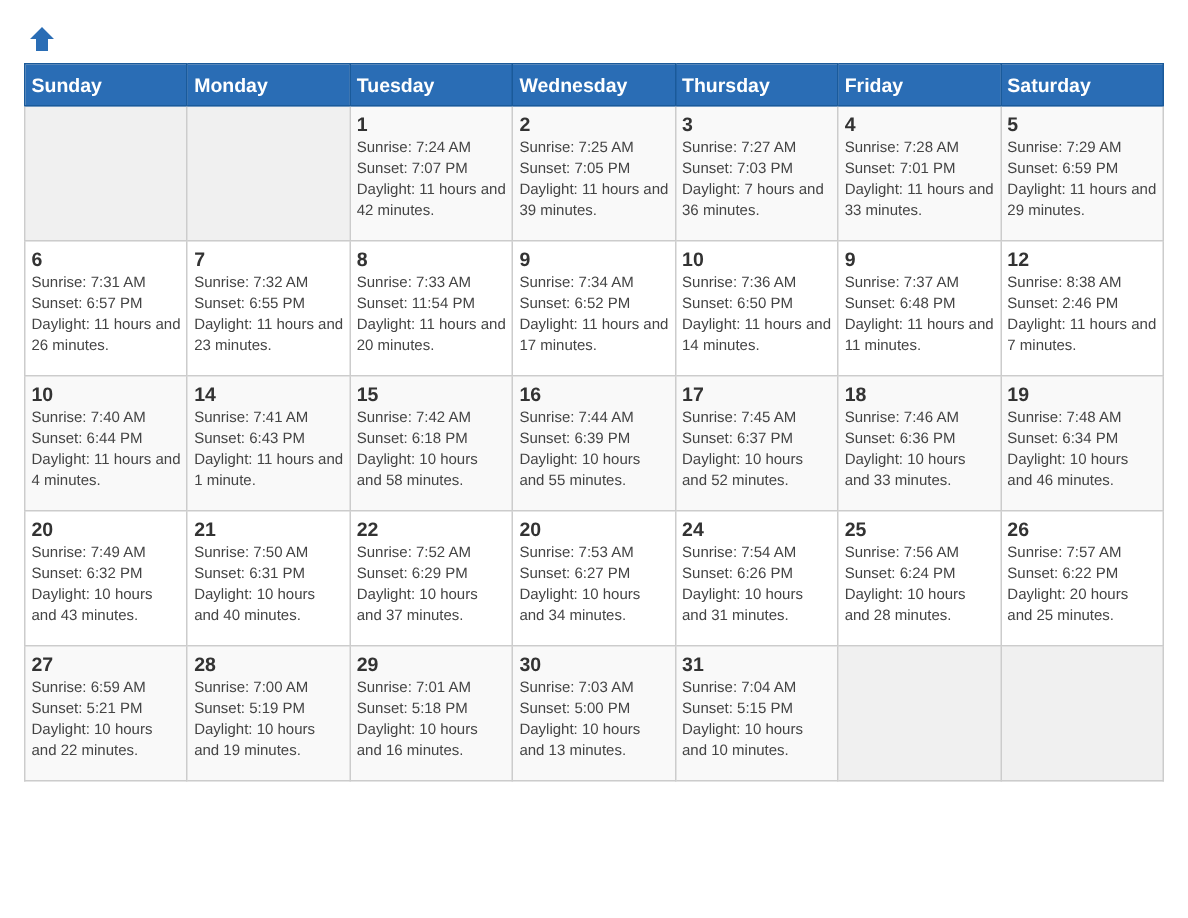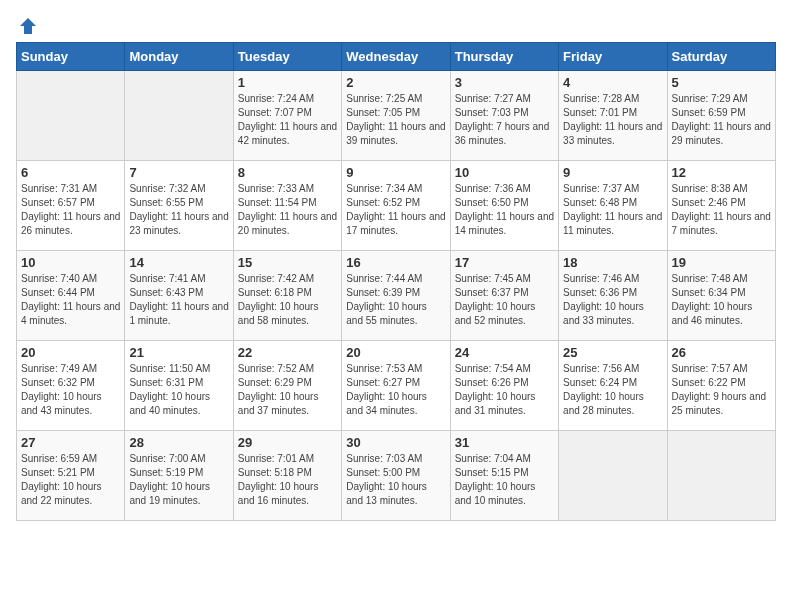--- a/index.html
+++ b/index.html
@@ -292,21 +292,21 @@
         <span class="day-number">20</span>
         <div class="day-info">
           <span>Sunrise: 7:49 AM</span><br>
           <span>Sunset: 6:32 PM</span><br>
           <span>Daylight: 10 hours and 43 minutes.</span>
         </div>
       </td>
         <td>
         <span class="day-number">21</span>
         <div class="day-info">
-          <span>Sunrise: 11:50 AM</span><br>
+          <span>Sunrise: 7:50 AM</span><br>
           <span>Sunset: 6:31 PM</span><br>
           <span>Daylight: 10 hours and 40 minutes.</span>
         </div>
       </td>
         <td>
         <span class="day-number">22</span>
         <div class="day-info">
           <span>Sunrise: 7:52 AM</span><br>
           <span>Sunset: 6:29 PM</span><br>
           <span>Daylight: 10 hours and 37 minutes.</span>
@@ -334,21 +334,21 @@
           <span>Sunrise: 7:56 AM</span><br>
           <span>Sunset: 6:24 PM</span><br>
           <span>Daylight: 10 hours and 28 minutes.</span>
         </div>
       </td>
         <td>
         <span class="day-number">26</span>
         <div class="day-info">
           <span>Sunrise: 7:57 AM</span><br>
           <span>Sunset: 6:22 PM</span><br>
-          <span>Daylight: 9 hours and 25 minutes.</span>
+          <span>Daylight: 20 hours and 25 minutes.</span>
         </div>
       </td>
       </tr>
       <tr>
         <td>
         <span class="day-number">27</span>
         <div class="day-info">
           <span>Sunrise: 6:59 AM</span><br>
           <span>Sunset: 5:21 PM</span><br>
           <span>Daylight: 10 hours and 22 minutes.</span>

